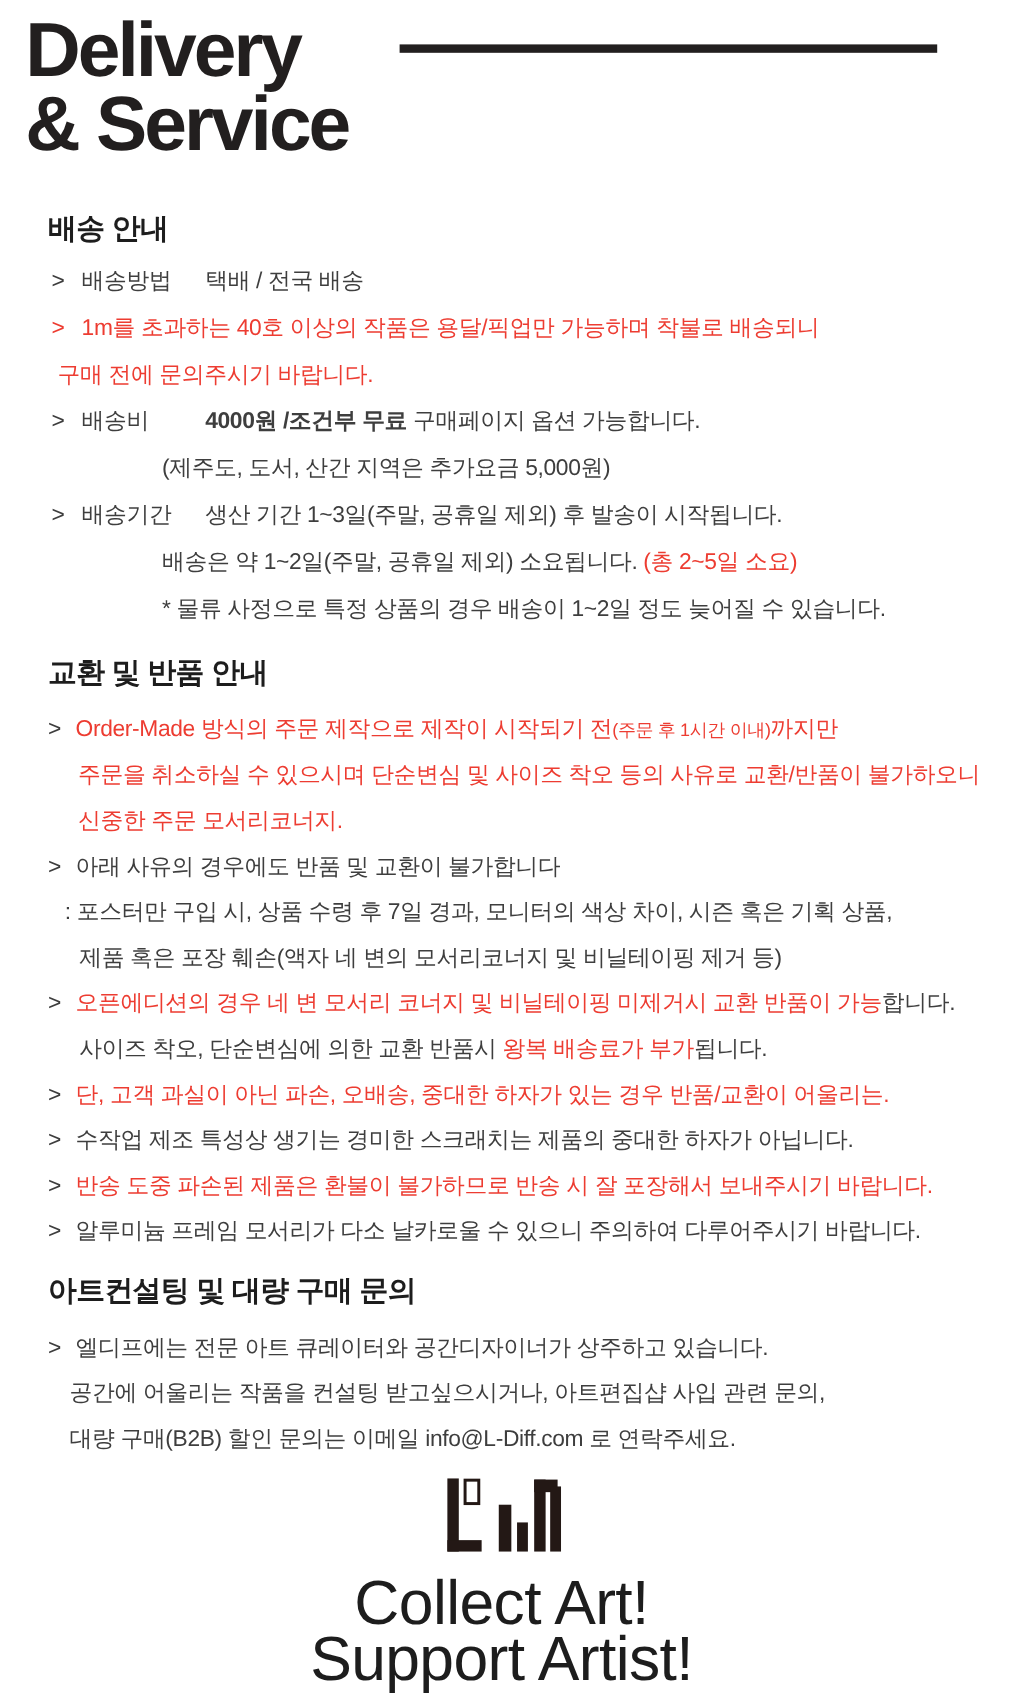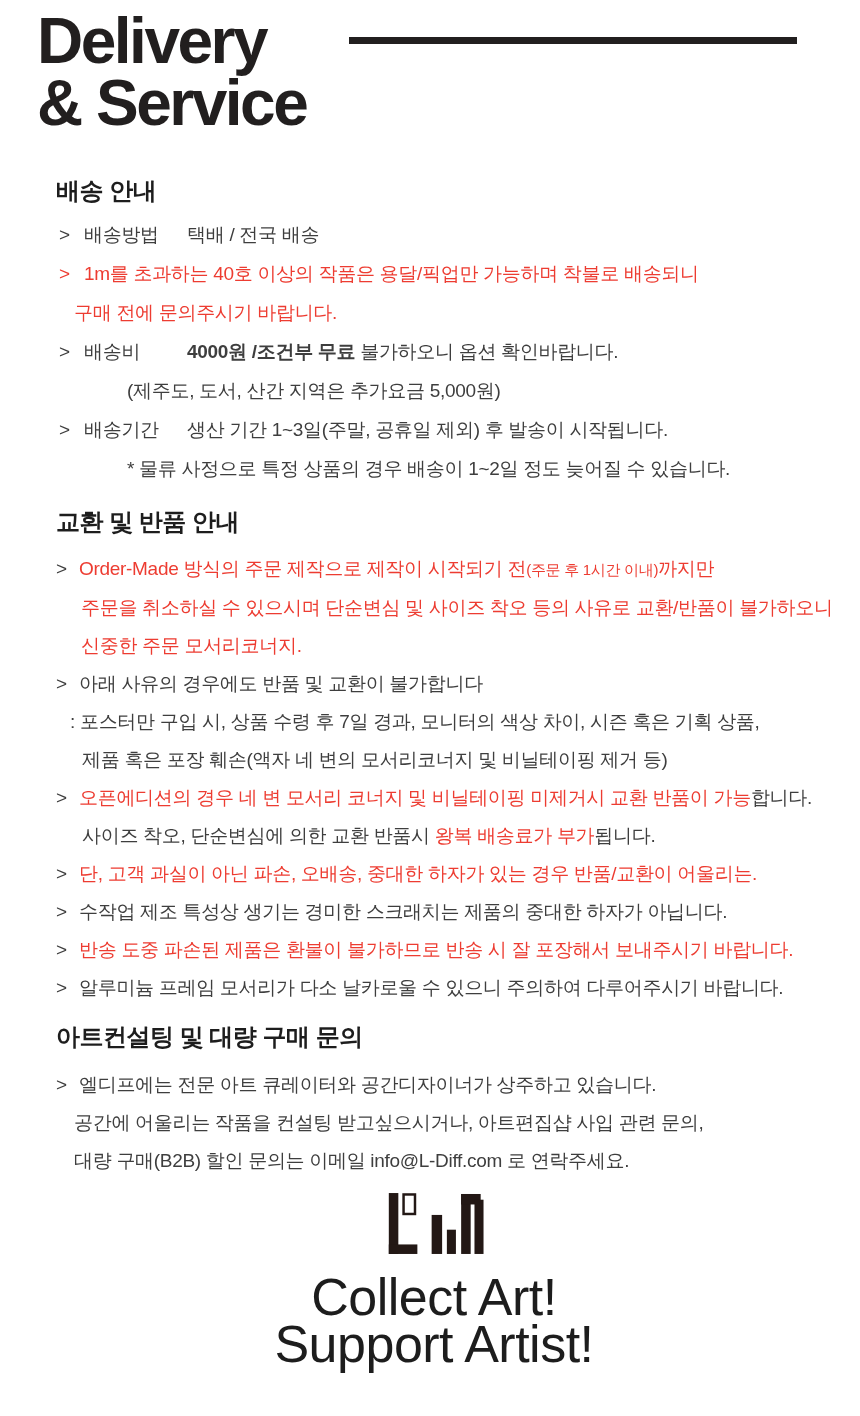--- a/index.html
+++ b/index.html
@@ -2,21 +2,21 @@
 <html lang="ko"><head>
 <meta charset="utf-8">
 <style>
   * { margin:0; padding:0; box-sizing:border-box; }
   html,body { background:#ffffff; }
   body {
     width:860px; height:1416px; overflow:hidden;
     font-family:"Liberation Sans","DejaVu Sans",sans-serif;
     color:#3e3e3e;
   }
-  .page { position:relative; width:860px; height:1372px; padding-left:56px; }
+  .page { position:relative; width:860px; height:1372px; padding-left:40px; }
 
   
   .title-block { position:relative; left:-19px; padding-top:10px; height:130px; }
   .title-block h1 {
     font-size:64px; font-weight:bold; color:#221f1f;
     line-height:62px; letter-spacing:-2.5px;
   }
   .title-block h1 span { display:block; }
   .title-rule { position:absolute; left:312px; top:37px; width:448px; height:7px; background:#221f1f; }
 
@@ -29,22 +29,22 @@
   .line { font-size:19px; letter-spacing:-0.3px; white-space:nowrap; color:#3e3e3e; }
   .sec-shipping .line   { line-height:39px; padding-left:3px; }
   .sec-returns .line    { line-height:38px; }
   .sec-consulting .line { line-height:38px; }
 
   .lrow { display:flex; }
   .sec-shipping .bullet { width:25px; flex:0 0 25px; }
   .sec-returns .bullet, .sec-consulting .bullet { width:23px; flex:0 0 23px; }
   .lbl { width:103px; flex:0 0 103px; }
 
-  .ind-val { margin-left:68px; }  
-  .ind-sm  { margin-left:15px; }   
+  .ind-val { margin-left:92px; }  
+  .ind-sm  { margin-left:5px; }   
   .ind-25  { margin-left:25px; }
   .ind-14  { margin-left:14px; }
   .ind-26  { margin-left:26px; }
   .ind-18  { margin-left:18px;margin-top:12px; }
 
   .red   { color:#ed3c31; }
   .b     { font-weight:bold; }
   .small { font-size:15px; }
 
   
@@ -79,30 +79,33 @@
       <span class="bullet">&gt;</span>
       <span>1m를 초과하는 40호 이상의 작품은 용달/픽업만 가능하며 착불로 배송되니</span>
     </div>
     <div class="line">
       <span class="ind-sm red">구매 전에 문의주시기 바랍니다.</span>
     </div>
 
     <div class="line lrow">
       <span class="bullet">&gt;</span>
       <span class="lbl">배송비</span>
-      <span class="txt"><span class="b">4000원 /조건부 무료</span><span> 불가하오니 옵션 확인바랍니다.</span></span>
+      <span class="txt"><span class="b">4000원 /조건부 무료</span><span> 구매페이지 옵션 가능합니다.</span></span>
     </div>
     <div class="line">
       <span class="ind-val">(제주도, 도서, 산간 지역은 추가요금 5,000원)</span>
     </div>
 
     <div class="line lrow">
       <span class="bullet">&gt;</span>
       <span class="lbl">배송기간</span>
       <span>생산 기간 1~3일(주말, 공휴일 제외) 후 발송이 시작됩니다.</span>
+    </div>
+    <div class="line">
+      <span class="txt ind-val"><span>배송은 약 1~2일(주말, 공휴일 제외) 소요됩니다. </span><span class="red">(총 2~5일 소요)</span></span>
     </div>
     <div class="line">
       <span class="ind-val">* 물류 사정으로 특정 상품의 경우 배송이 1~2일 정도 늦어질 수 있습니다.</span>
     </div>
   </section>
 
   <section class="sec-returns">
     <h2>교환 및 반품 안내</h2>
 
     <div class="line lrow">

